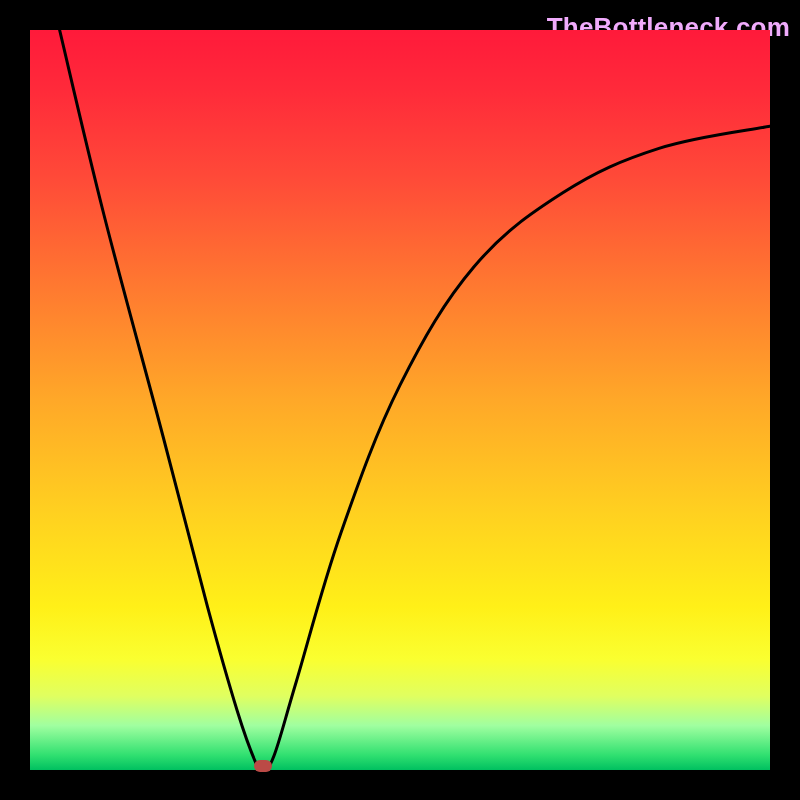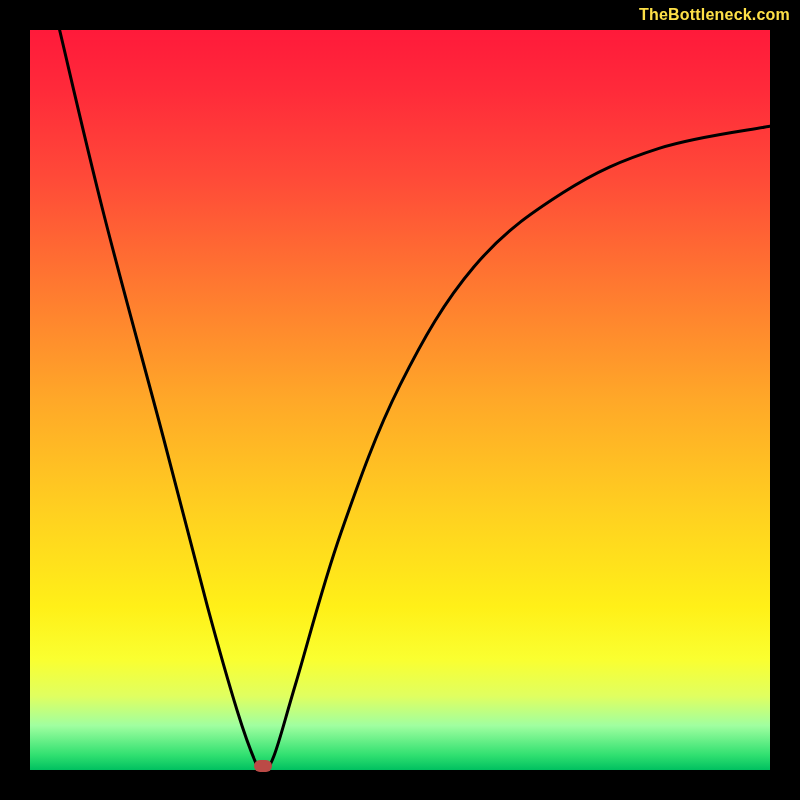--- a/index.html
+++ b/index.html
@@ -26,26 +26,26 @@
       #fff018 78%,
       #faff30 85%,
       #e0ff60 90%,
       #a0ffa0 94%,
       #30e070 98%,
       #00c060 100%
     );
   }
   .watermark {
     position: absolute;
-    top: 6px;
+    top: 12px;
     right: 10px;
     font-family: Arial, Helvetica, sans-serif;
-    font-size: 16px;
+    font-size: 26px;
     font-weight: 600;
-    color: #fde047;
+    color: #f0abfc;
     letter-spacing: 0.2px;
   }
   .curve {
     position: absolute;
     left: 0; top: 0;
     width: 740px;
     height: 740px;
     pointer-events: none;
   }
   .minpoint {

